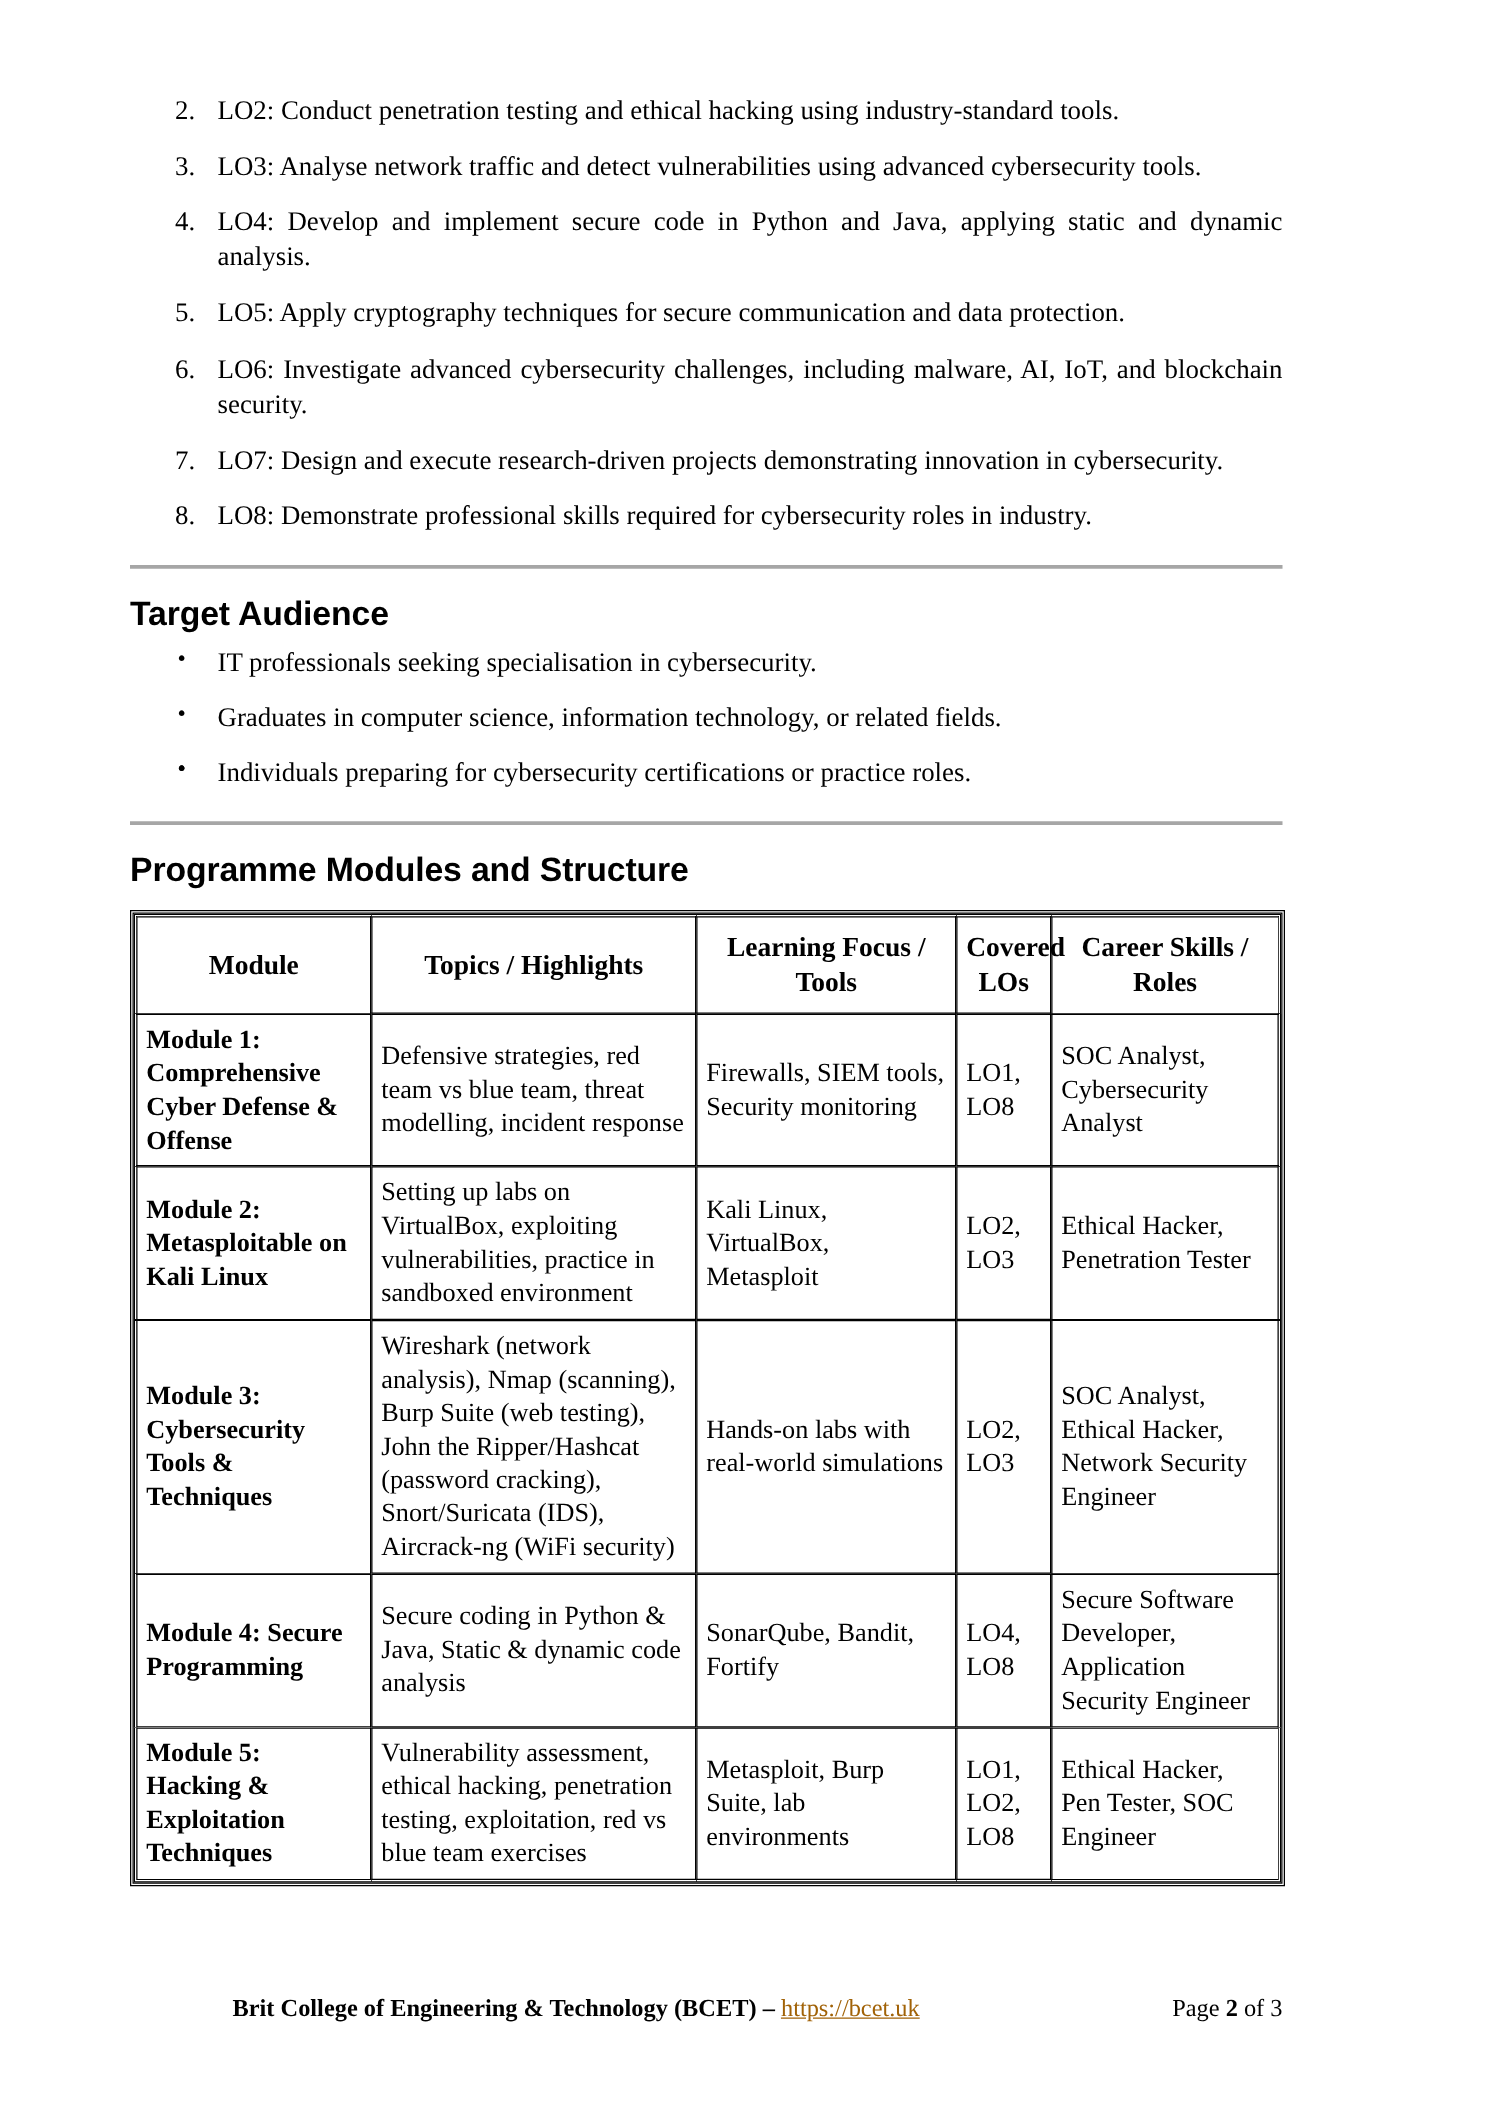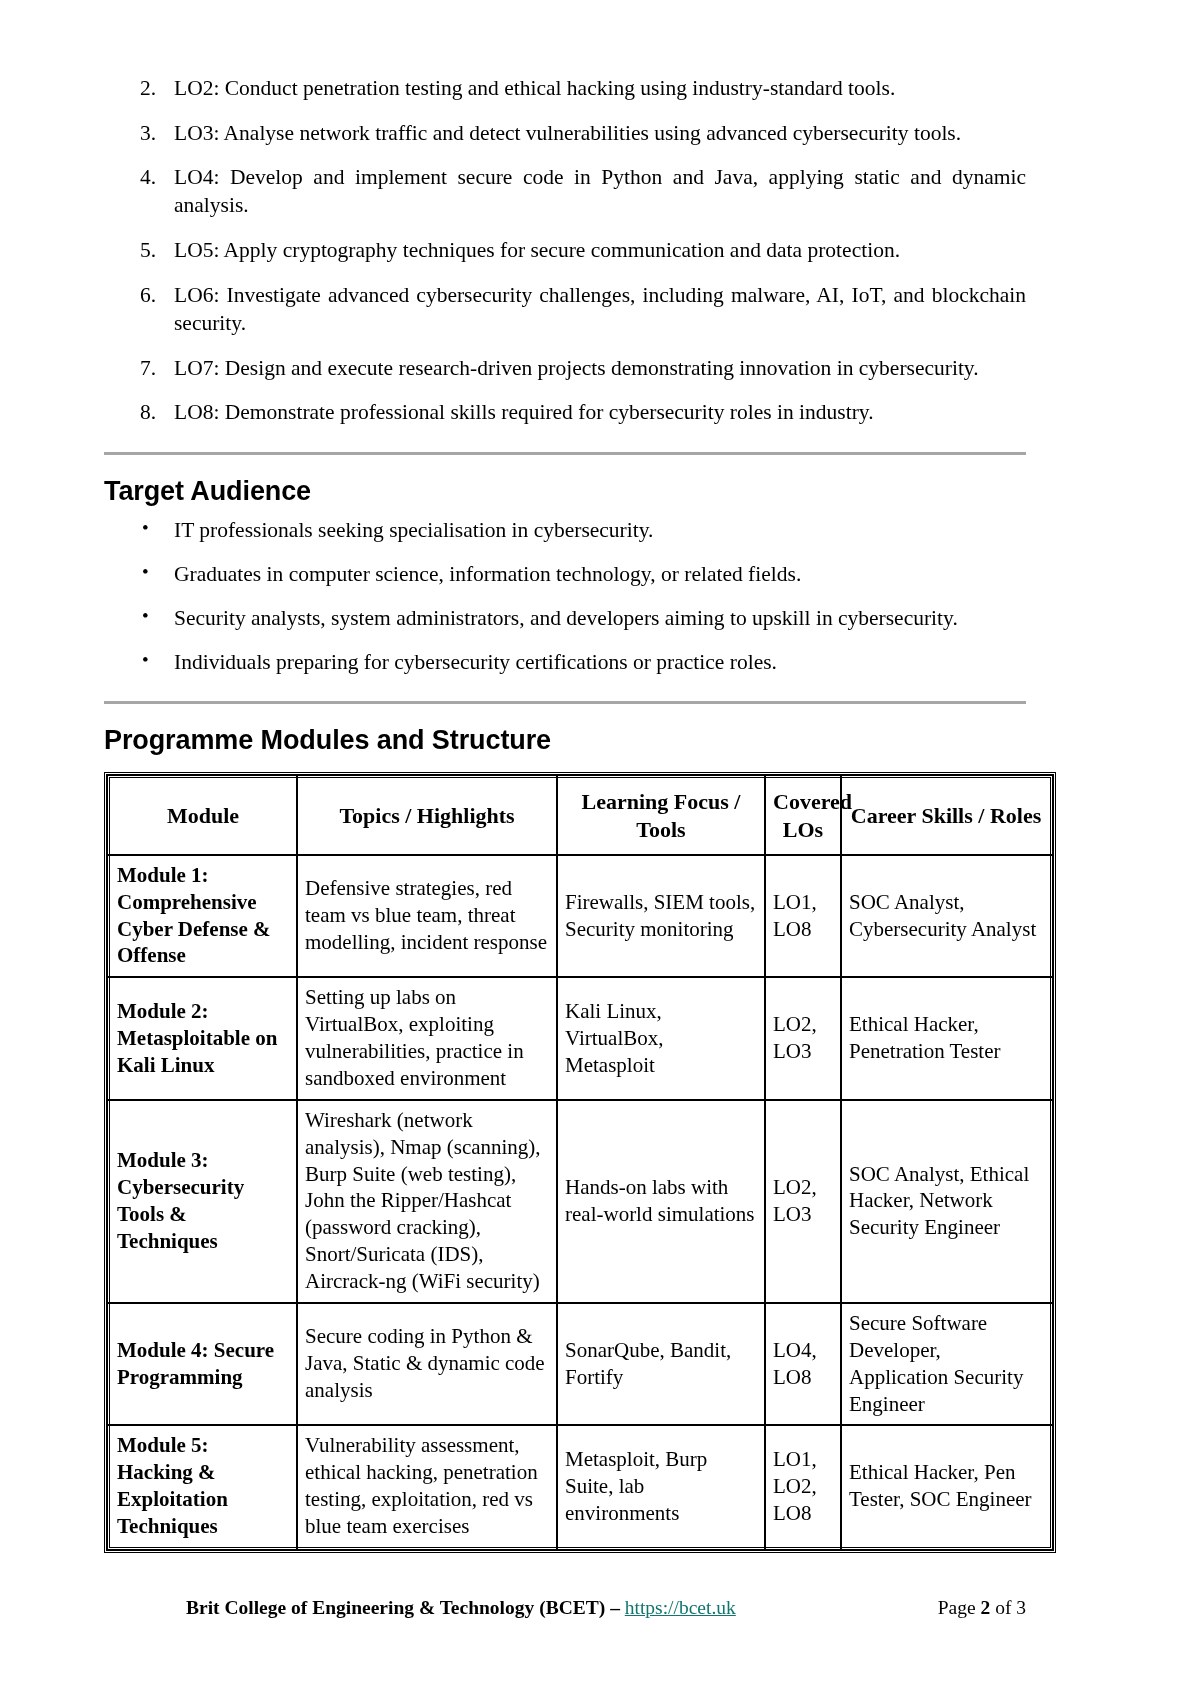--- a/index.html
+++ b/index.html
@@ -143,40 +143,40 @@
     font-size: 22px;
   }
   table.modules td.module-name {
     font-weight: bold;
     vertical-align: middle;
   }
   .col-module   { width: 190px; }
   .col-topics   { width: 260px; }
   .col-focus    { width: 208px; }
   .col-los      { width: 76px; }
-  .col-career   { width: 212px; }
+  .col-career   { width: 184px; }
 
   
   .footer {
     position: absolute;
     left: 104px;
     top: 1596px;
     width: 922px;
     font-size: 19.5px;
     line-height: 1.2;
     display: flex;
     align-items: baseline;
   }
   .footer-left {
     font-weight: bold;
     white-space: nowrap;
     padding-left: 82px;
   }
   .footer-link {
-    color: #0f766e;
+    color: #a16207;
     text-decoration: underline;
     font-weight: normal;
   }
   .footer-right {
     margin-left: auto;
     font-weight: normal;
     white-space: nowrap;
   }
   .footer-right b { font-weight: bold; }
 </style>
@@ -226,21 +226,20 @@
       <li>
         <span class="bullet">•</span>
         <span>IT professionals seeking specialisation in cybersecurity.</span>
       </li>
       <li>
         <span class="bullet">•</span>
         <span>Graduates in computer science, information technology, or related fields.</span>
       </li>
       <li>
         <span class="bullet">•</span>
-        <span>Security analysts, system administrators, and developers aiming to upskill in cybersecurity.</span>
       </li>
       <li>
         <span class="bullet">•</span>
         <span>Individuals preparing for cybersecurity certifications or practice roles.</span>
       </li>
     </ul>
 
     <hr class="divider div-2">
 
     <h2 class="section-heading">Programme Modules and Structure</h2>

